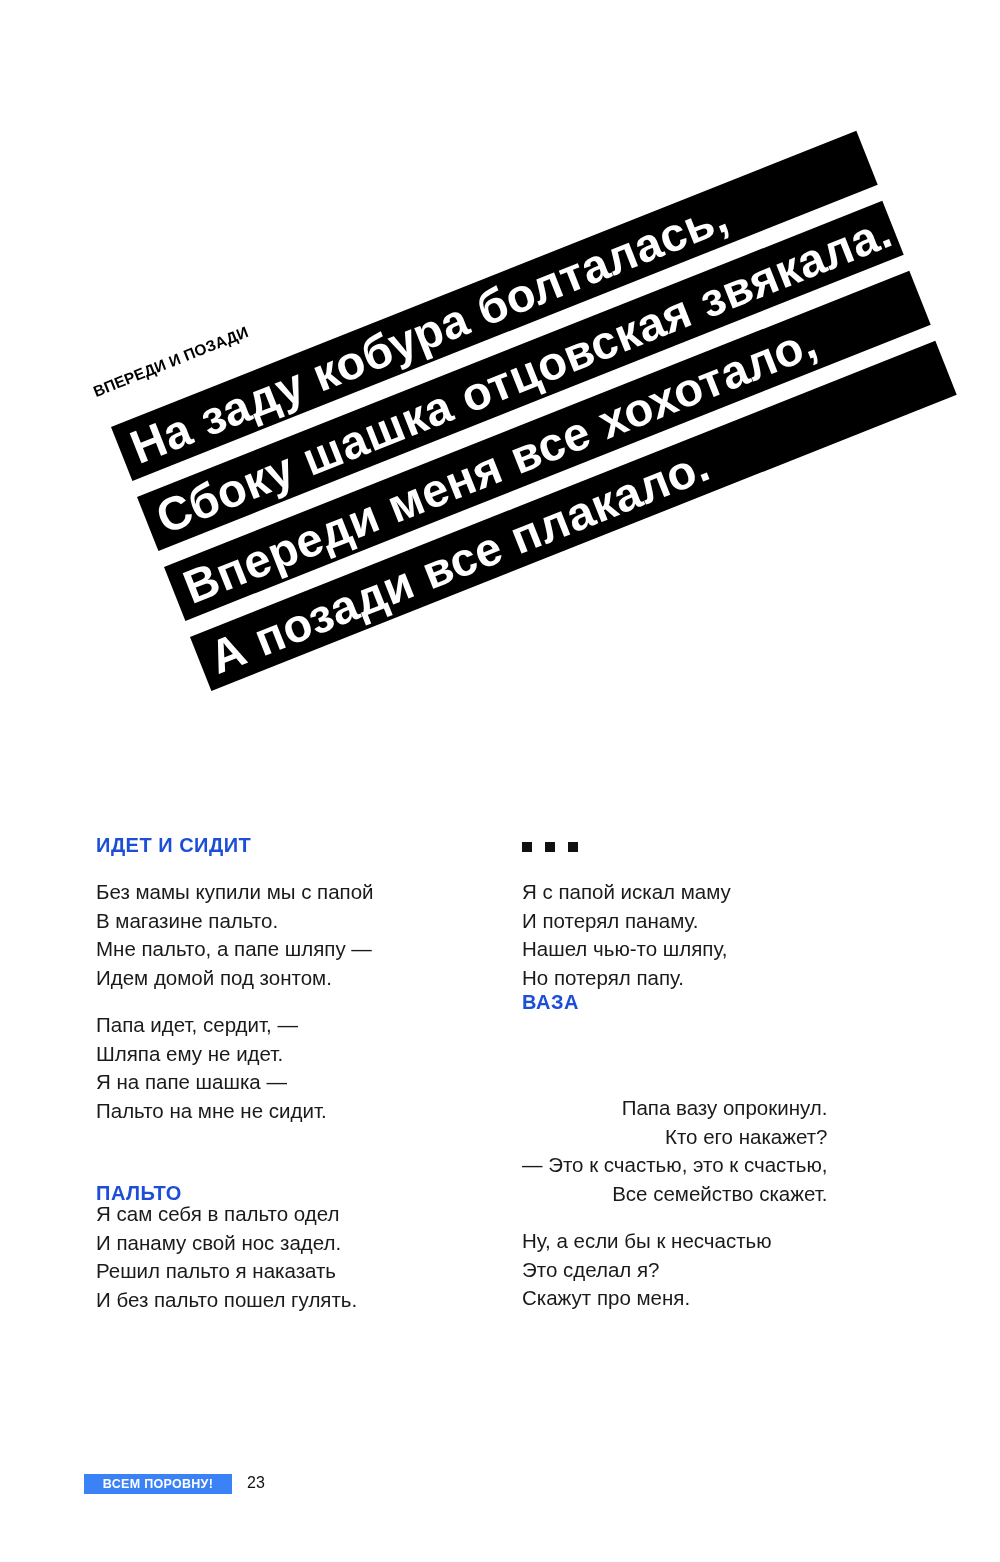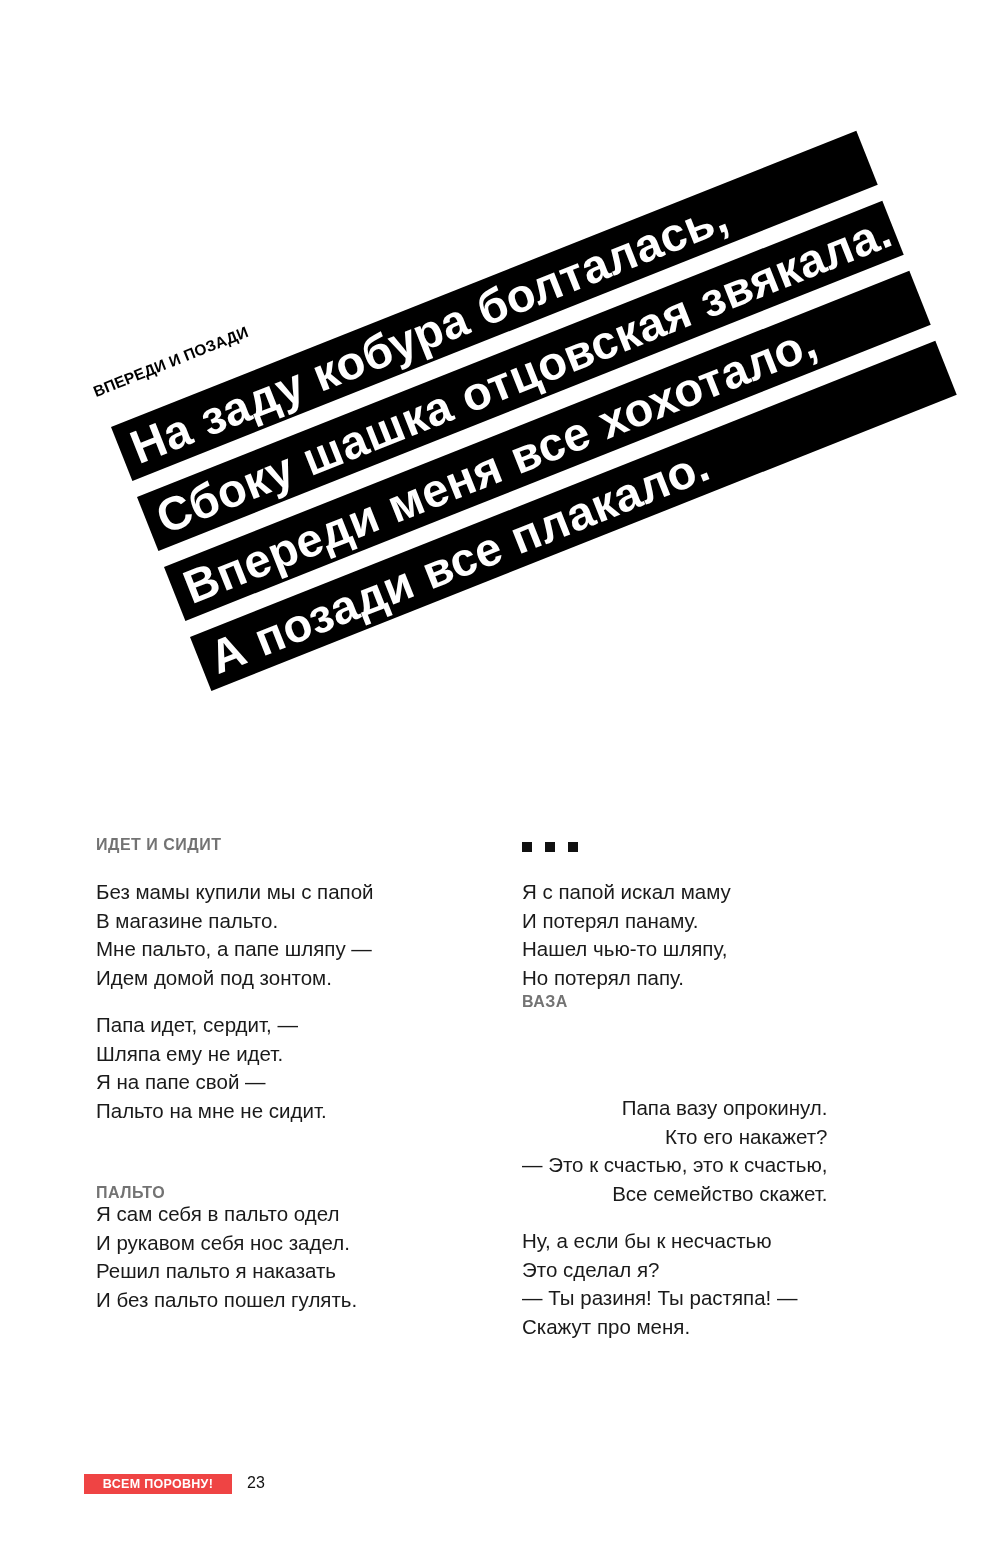--- a/index.html
+++ b/index.html
@@ -19,32 +19,32 @@
     transform-origin: 0 0; transform: rotate(-21.67deg);
     box-sizing: border-box; padding-left: 12px;
     color: #fff; font-weight: bold; font-size: 47px; line-height: 58px;
     white-space: nowrap; letter-spacing: 0.5px;
   }
 
   .col { position: absolute; font-size: 20.5px; line-height: 28.5px; color: #1a1a1a; }
   .col-left { left: 96px; }
   .col-right { left: 522px; }
 
-  .heading { position: absolute; font-weight: bold; font-size: 16px; line-height: 18px;
-             letter-spacing: 0.5px; color: #737373; white-space: nowrap; }
+  .heading { position: absolute; font-weight: bold; font-size: 20px; line-height: 18px;
+             letter-spacing: 0.5px; color: #1d4ed8; white-space: nowrap; }
 
   .stanza { position: absolute; white-space: nowrap; }
   .stanza div { height: 28.5px; }
 
   .squares { position: absolute; left: 522px; top: 842px; display: flex; gap: 13px; }
   .squares span { width: 10px; height: 10px; background: #111; display: block; }
 
   .footer-badge {
     position: absolute; left: 84px; top: 1474px; width: 148px; height: 20px;
-    background: #ef4444; color: #fff; font-weight: bold; font-size: 12.5px;
+    background: #3b82f6; color: #fff; font-weight: bold; font-size: 12.5px;
     line-height: 20px; text-align: center; letter-spacing: 0.3px;
   }
   .page-number { position: absolute; left: 247px; top: 1470px; font-size: 16px; line-height: 26px; color: #111; }
 </style>
 </head>
 <body>
 
 <div class="title-label">ВПЕРЕДИ И ПОЗАДИ</div>
 
 <div class="band" style="left:111px; top:427px;">На заду кобура болталась,</div>
@@ -56,28 +56,28 @@
   <div class="heading" style="top:836px;">ИДЕТ И СИДИТ</div>
   <div class="stanza" style="top:878px;">
     <div>Без мамы купили мы с папой</div>
     <div>В магазине пальто.</div>
     <div>Мне пальто, а папе шляпу —</div>
     <div>Идем домой под зонтом.</div>
   </div>
   <div class="stanza" style="top:1011px;">
     <div>Папа идет, сердит, —</div>
     <div>Шляпа ему не идет.</div>
-    <div>Я на папе свой —</div>
+    <div>Я на папе шашка —</div>
     <div>Пальто на мне не сидит.</div>
   </div>
 
   <div class="heading" style="top:1184px;">ПАЛЬТО</div>
   <div class="stanza" style="top:1200px;">
     <div>Я сам себя в пальто одел</div>
-    <div>И рукавом себя нос задел.</div>
+    <div>И панаму свой нос задел.</div>
     <div>Решил пальто я наказать</div>
     <div>И без пальто пошел гулять.</div>
   </div>
 </div>
 
 <div class="squares">
   <span></span>
   <span></span>
   <span></span>
 </div>
@@ -93,19 +93,18 @@
   <div class="heading" style="top:993px;text-align:center;">ВАЗА</div>
   <div class="stanza" style="top:1094px;text-align:right;">
     <div>Папа вазу опрокинул.</div>
     <div>Кто его накажет?</div>
     <div>— Это к счастью, это к счастью,</div>
     <div>Все семейство скажет.</div>
   </div>
   <div class="stanza" style="top:1227px;">
     <div>Ну, а если бы к несчастью</div>
     <div>Это сделал я?</div>
-    <div>— Ты разиня! Ты растяпа! —</div>
     <div>Скажут про меня.</div>
   </div>
 </div>
 
 <div class="footer-badge">ВСЕМ ПОРОВНУ!</div>
 <div class="page-number">23</div>
 
 </body></html>

